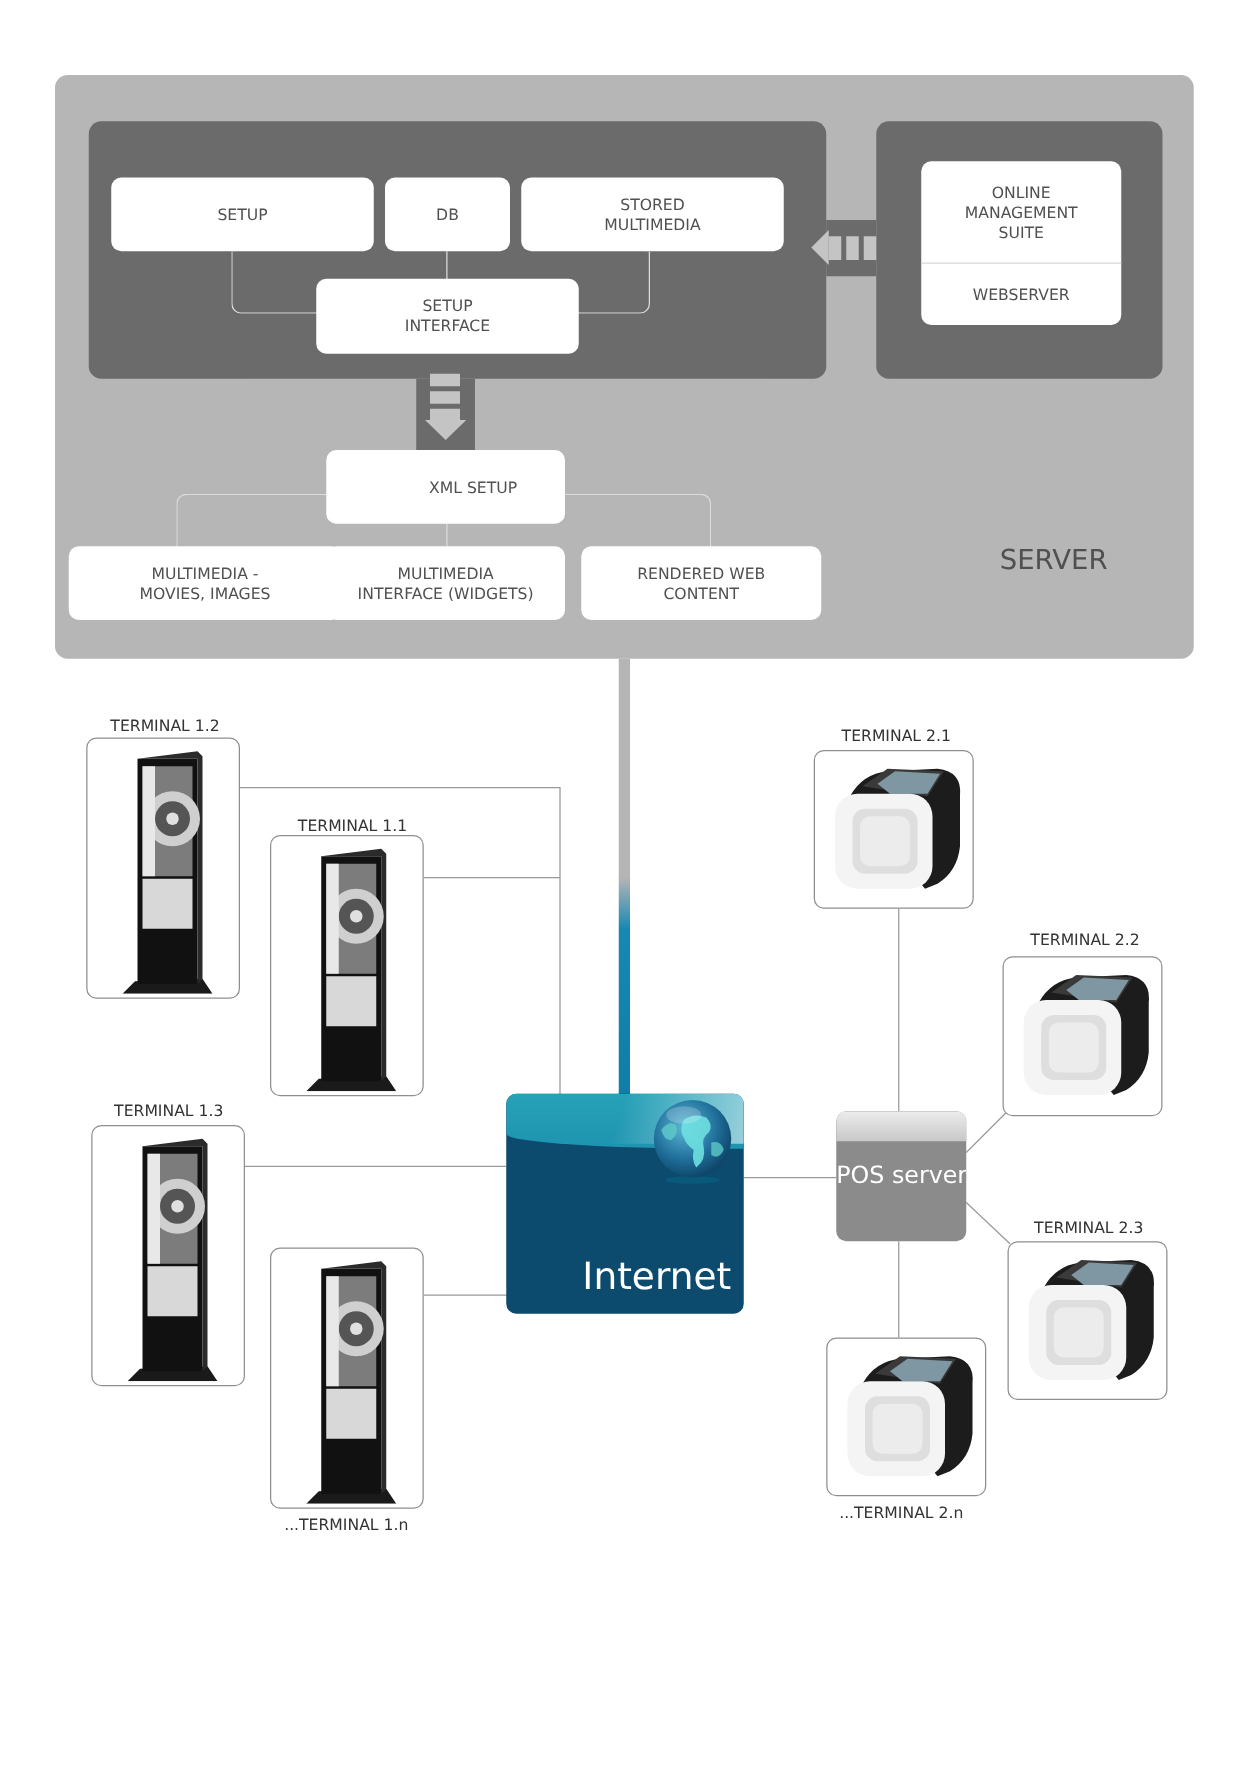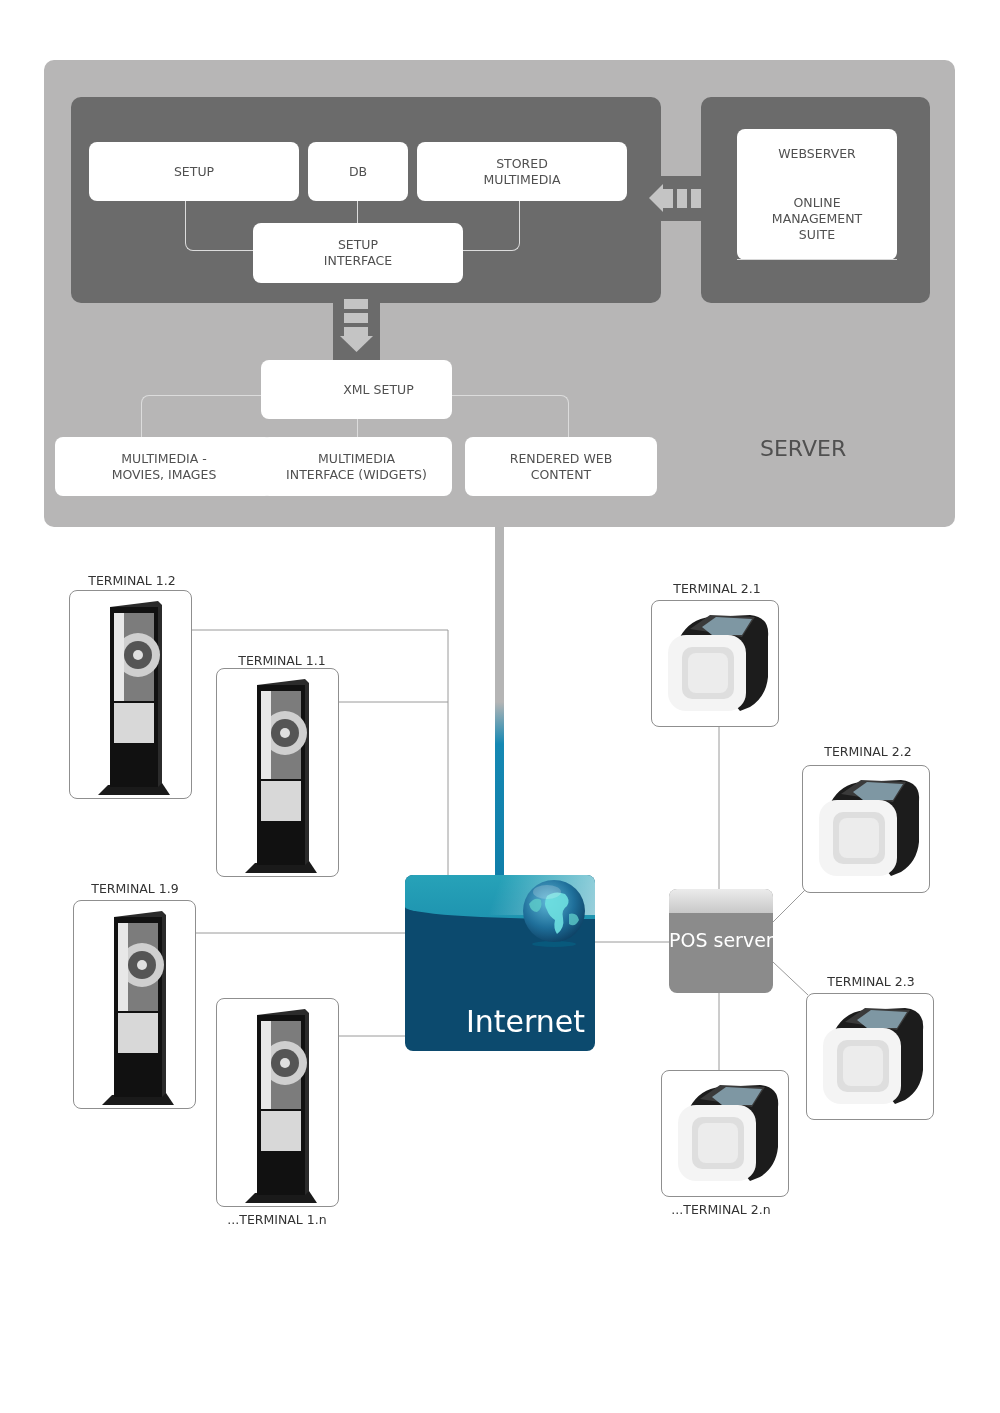--- a/index.html
+++ b/index.html
@@ -4,21 +4,21 @@
 <style>
   html,body{margin:0;padding:0;background:#ffffff;}
   body{width:1000px;height:1413px;position:relative;overflow:hidden;font-family:"DejaVu Sans",sans-serif;}
   .abs{position:absolute;}
   #server{left:44px;top:60px;width:911px;height:467px;background:#b7b6b6;border-radius:10px;}
   .dark{background:#6b6b6b;border-radius:10px;}
   #left-dark{left:71px;top:97px;width:590px;height:206px;}
   #right-dark{left:701px;top:97px;width:229px;height:206px;}
   .wbox{background:#ffffff;border-radius:8px;color:#505050;font-size:12.5px;line-height:16px;text-align:center;display:flex;align-items:center;justify-content:center;box-sizing:border-box;}
   .conn-light{border-color:#dcdcdc;border-style:solid;border-width:0;}
-  .server-label{left:760px;top:436px;width:126px;text-align:left;font-size:22px;color:#505050;}
+  .server-label{left:760px;top:436px;width:126px;text-align:right;font-size:22px;color:#505050;}
   .term{border:1px solid #8f8f8f;border-radius:8px;background:#fff;box-sizing:border-box;}
   .tlabel{font-size:12.5px;color:#333;text-align:center;width:160px;}
   #internet{left:405px;top:875px;width:190px;height:176px;border-radius:8px;background:#0c4a6e;overflow:hidden;}
   #internet .gloss{position:absolute;left:0;top:0;width:100%;height:44px;background:linear-gradient(180deg,#27a2b8 0%,#1e94b0 100%);border-bottom-left-radius:90% 12px;}
   #internet .gloss2{position:absolute;right:0;top:0;width:120px;height:40px;background:linear-gradient(110deg,rgba(255,255,255,0) 20%,rgba(255,255,255,0.55) 100%);}
   #internet .label{position:absolute;right:10px;bottom:12px;color:#fff;font-size:30px;}
   #pos{left:669px;top:889px;width:104px;height:104px;border-radius:8px;background:#8b8b8b;overflow:hidden;}
   #pos .gloss{position:absolute;left:0;top:0;width:100%;height:24px;background:linear-gradient(180deg,#ececec 0%,#c8c8c8 100%);}
   #pos .label{position:absolute;left:0;right:0;top:40px;text-align:center;color:#fff;font-size:19px;white-space:nowrap;}
 </style>
@@ -74,28 +74,28 @@
   </div>
 </div>
 <div class="abs wbox" style="left:253px;top:223px;width:210px;height:60px;">
   <div>
     <div>SETUP</div>
     <div>INTERFACE</div>
   </div>
 </div>
 
 <div class="abs" style="left:737px;top:129px;width:160px;height:131px;background:#fff;border-radius:8px;">
-  <div style="height:49px;display:flex;align-items:center;justify-content:center;color:#505050;font-size:12.5px;">WEBSERVER</div>
   <div style="height:81px;display:flex;align-items:center;justify-content:center;text-align:center;color:#505050;font-size:12.5px;line-height:16px;border-bottom:1px solid #d8d8d8;">
     <div>
       <div>ONLINE</div>
       <div>MANAGEMENT</div>
       <div>SUITE</div>
     </div>
   </div>
+  <div style="height:49px;display:flex;align-items:center;justify-content:center;color:#505050;font-size:12.5px;">WEBSERVER</div>
 </div>
 
 <div class="abs" style="left:661px;top:176px;width:40px;height:45px;background:#6b6b6b;"></div>
 <svg class="abs" style="left:645px;top:176px;" width="60" height="45">
   <polygon points="4,22 18,8 18,36" fill="#c4c4c4"></polygon>
   <rect x="18" y="13" width="10" height="19" fill="#c4c4c4"></rect>
   <rect x="32" y="13" width="10" height="19" fill="#c4c4c4"></rect>
   <rect x="46" y="13" width="10" height="19" fill="#c4c4c4"></rect>
 </svg>
 
@@ -162,21 +162,21 @@
     <rect x="34" y="18" width="40" height="88" fill="#7c7c7c"></rect>
     <circle cx="58" cy="60" r="22" fill="#cfcfcf"></circle>
     <circle cx="58" cy="60" r="14" fill="#555"></circle>
     <circle cx="58" cy="60" r="5" fill="#e0e0e0"></circle>
     <rect x="34" y="18" width="10" height="88" fill="#e8e8e8"></rect>
     <rect x="34" y="108" width="40" height="40" fill="#d8d8d8"></rect>
   </svg>
 </div>
 </div>
 
-<div class="abs tlabel" style="left:55px;top:881px;">TERMINAL 1.9</div>
+<div class="abs tlabel" style="left:55px;top:881px;">TERMINAL 1.3</div>
 <div class="abs term" style="left:73px;top:900px;width:123px;height:209px;">
   <div class="kiosk" style="position:absolute;left:10px;top:4px;">
   <svg width="100" height="200" viewBox="0 0 100 200">
     <polygon points="28,190 18,200 90,200 82,188" fill="#1a1a1a"></polygon>
     <rect x="30" y="12" width="48" height="180" fill="#111"></rect>
     <polygon points="30,12 78,6 82,10 82,188 78,192 78,12" fill="#2b2b2b"></polygon>
     <rect x="34" y="18" width="40" height="88" fill="#7c7c7c"></rect>
     <circle cx="58" cy="60" r="22" fill="#cfcfcf"></circle>
     <circle cx="58" cy="60" r="14" fill="#555"></circle>
     <circle cx="58" cy="60" r="5" fill="#e0e0e0"></circle>

